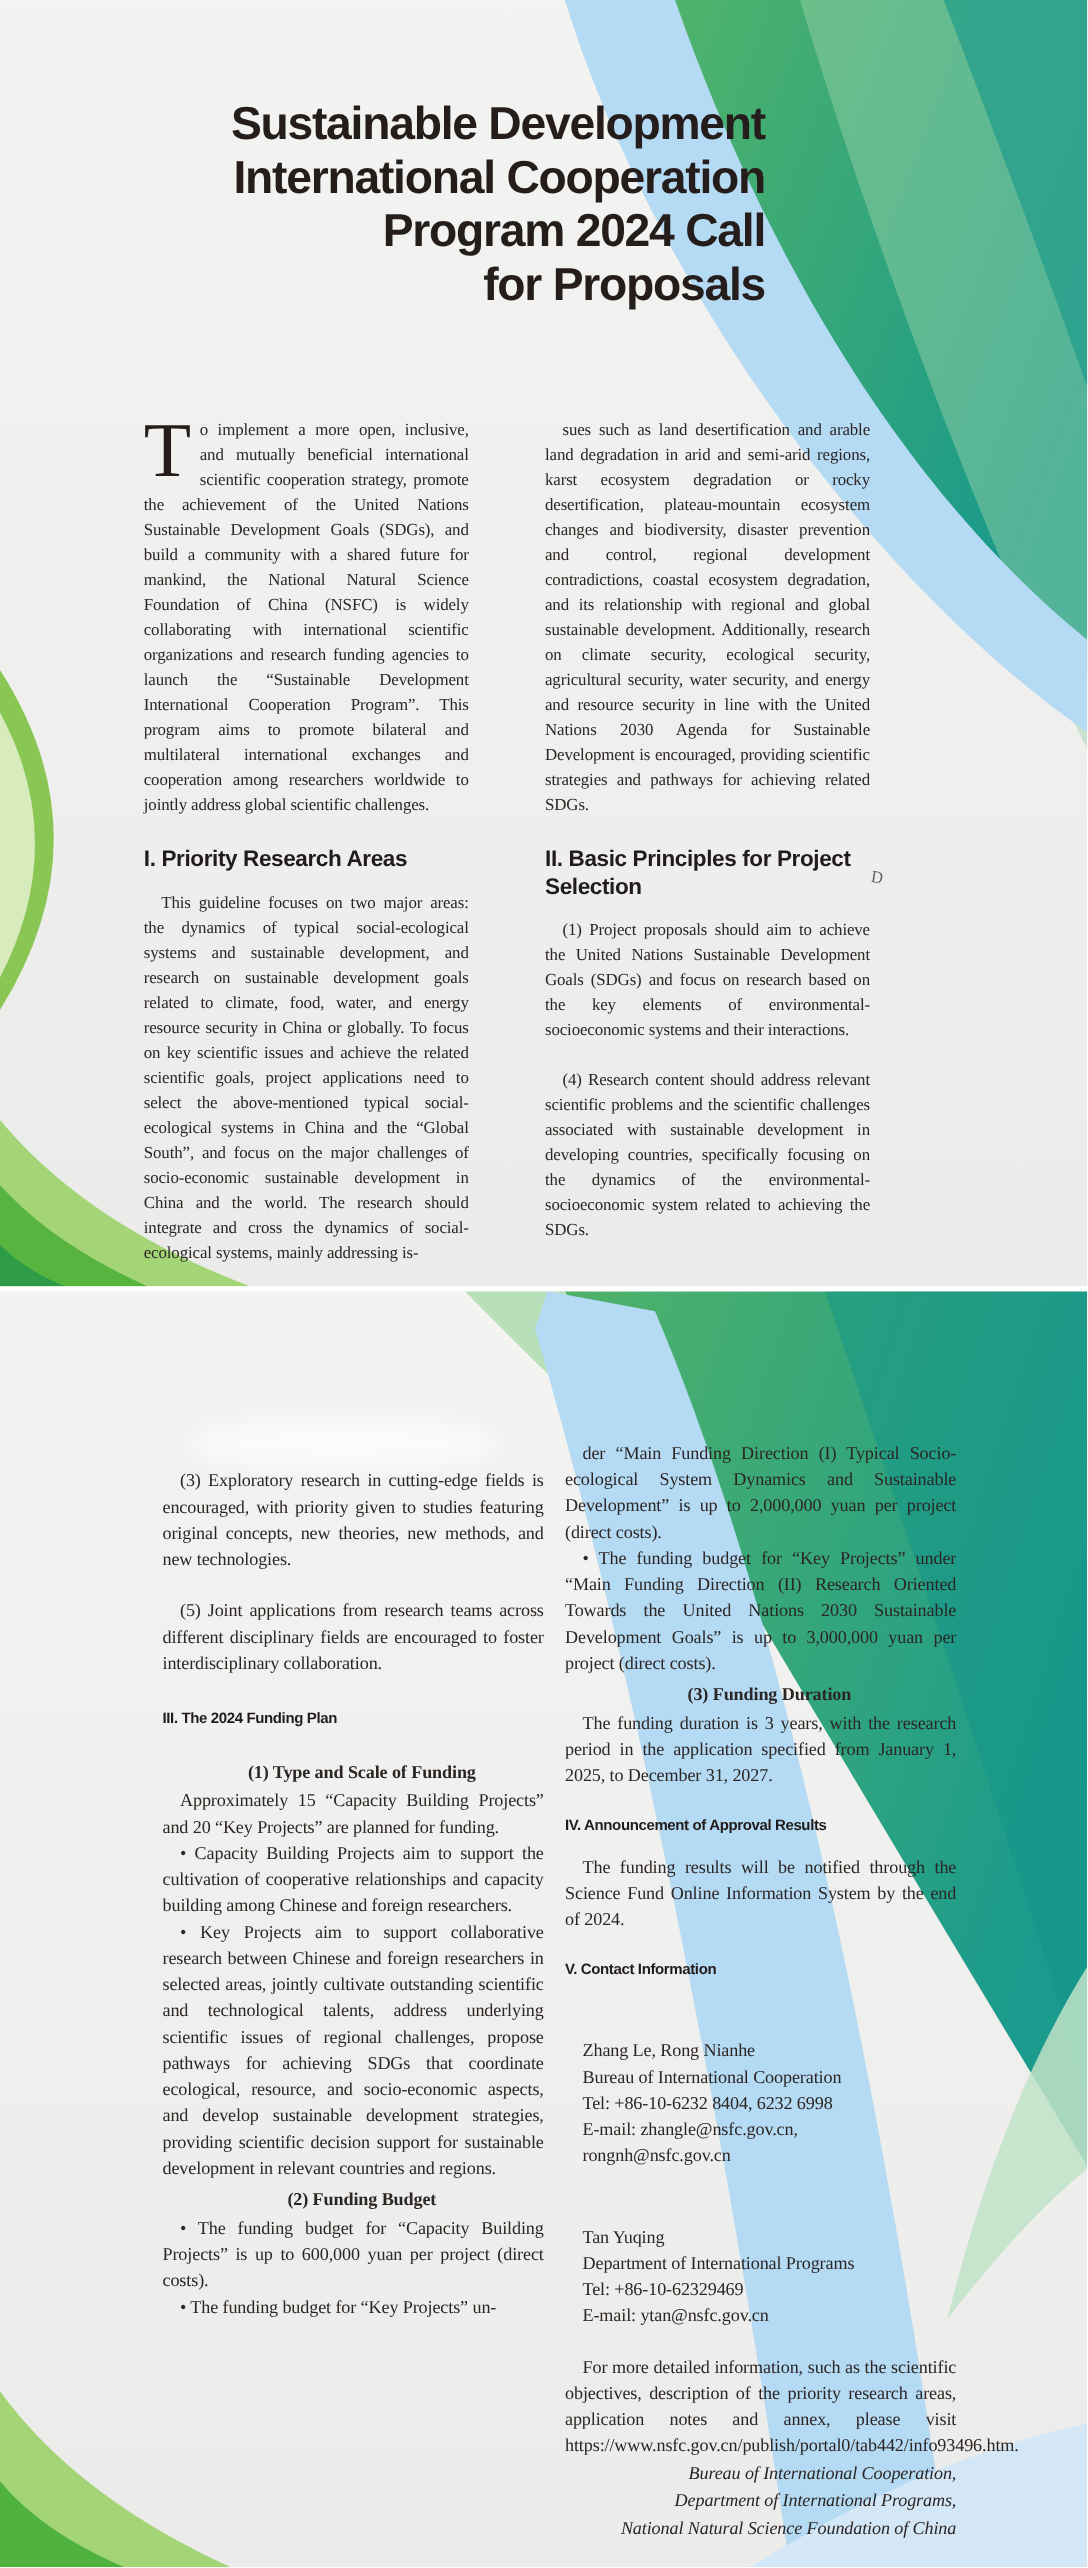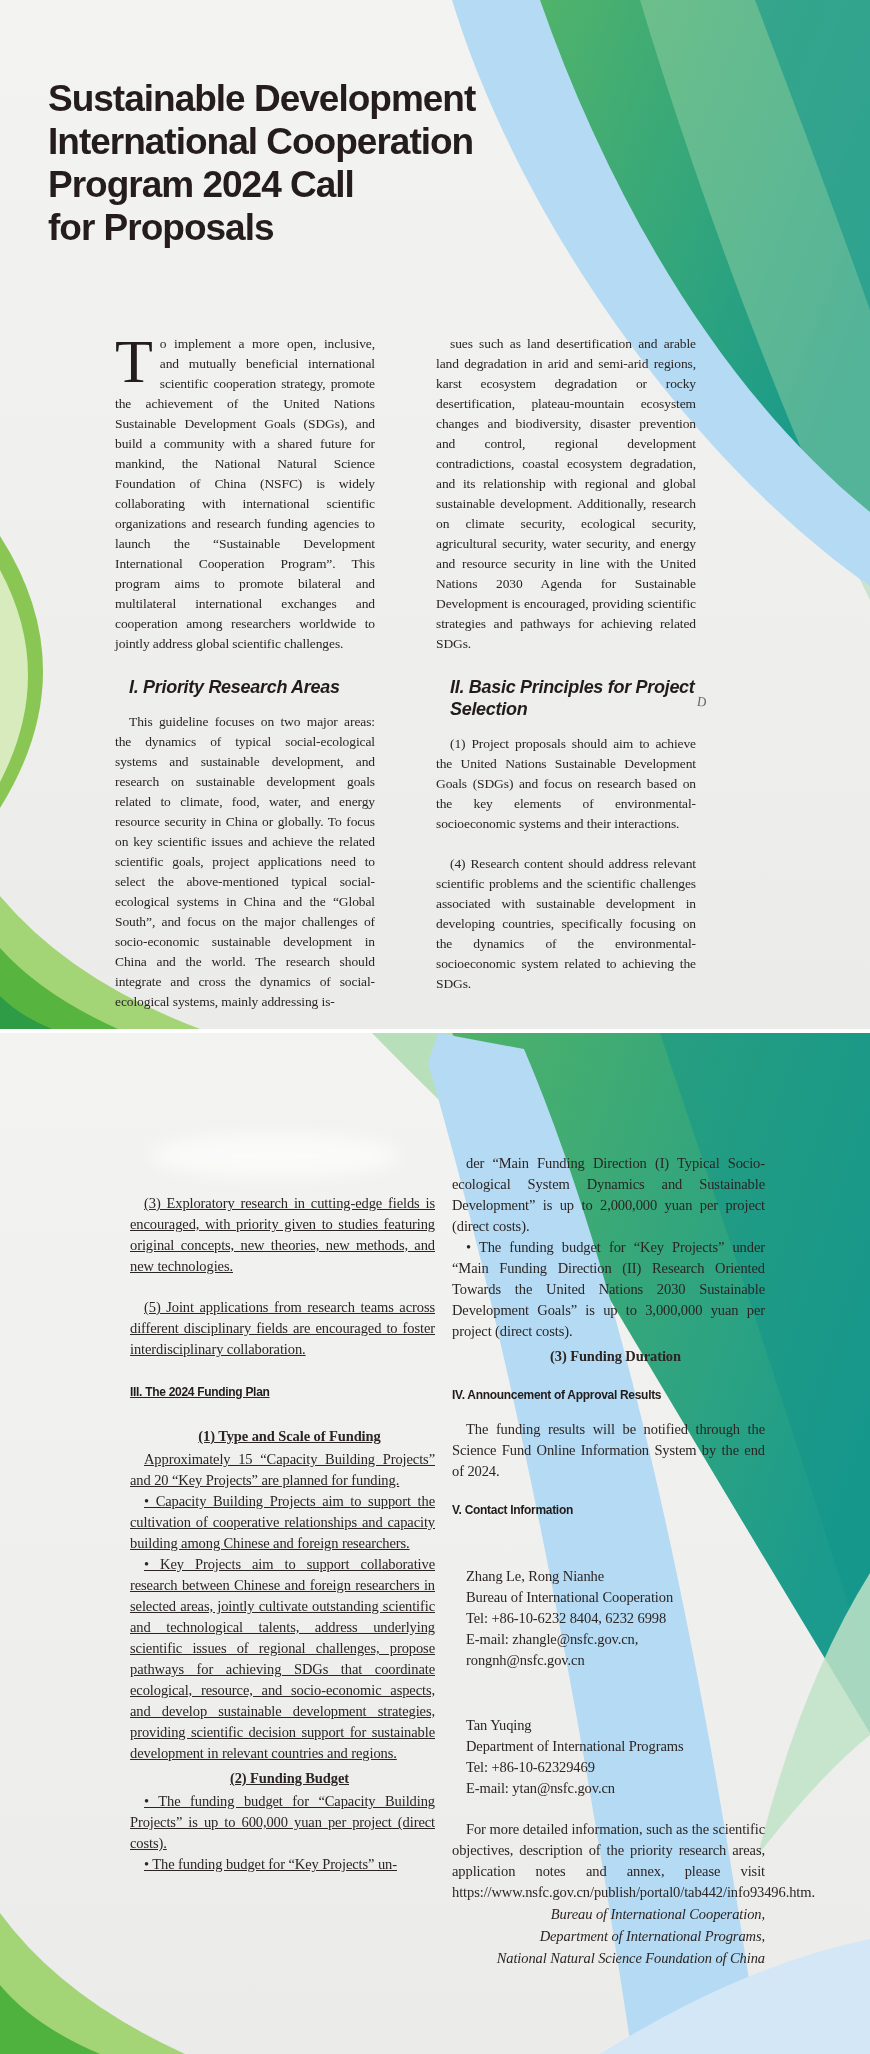--- a/index.html
+++ b/index.html
@@ -4,42 +4,42 @@
 <style>
   html,body{margin:0;padding:0;background:#ffffff;}
   .canvas{position:relative;width:870px;height:2054px;background:#ffffff;overflow:hidden;
           font-family:"Liberation Serif",serif;color:#2b2524;}
   .page{position:absolute;left:0;width:870px;overflow:hidden;
         background:linear-gradient(180deg,#f3f3f1 0%,#efefed 55%,#ebebe9 100%);}
   .page1{top:0;height:1029px;}
   .page2{top:1033px;height:1021px;}
   .deco{position:absolute;left:0;top:0;pointer-events:none;}
 
-  .title{position:absolute;left:48px;top:52px;width:580px;text-align:left;
+  .title{position:absolute;left:32px;top:52px;width:580px;text-align:right;
          font-family:"Liberation Sans",sans-serif;font-weight:700;color:#241d1b;
          font-size:37px;line-height:43px;letter-spacing:-1px;}
   .title span{display:block;}
 
   .col{position:absolute;text-align:justify;}
   .p1col{width:260px;font-size:13.5px;line-height:20px;letter-spacing:-0.1px;}
   .p1left{left:115px;top:334px;}
   .p1right{left:436px;top:334px;}
   .p2col{font-size:14.5px;line-height:21px;letter-spacing:-0.1px;}
-  .p2left{left:130px;top:160px;width:305px;text-decoration:underline;}
+  .p2left{left:130px;top:142px;width:305px;}
   .p2right{left:452px;top:120px;width:313px;}
 
   p{margin:0 0 20px 0;text-indent:14px;}
   p.tight{margin-bottom:0;}
   p.nogap{margin-bottom:0;}
   p.intro{text-indent:0;}
   .dropcap{float:left;font-size:62px;line-height:50px;padding:2px 7px 0 0;color:#241d1b;}
 
   h2{font-family:"Liberation Sans",sans-serif;font-weight:700;color:#211c1b;
      letter-spacing:-0.3px;text-align:left;text-indent:0;}
-  .p1col h2{font-size:18px;line-height:22px;margin:22px 0 14px 14px;font-style:italic;}
+  .p1col h2{font-size:18px;line-height:22px;margin:22px 0 14px 0;}
   .p2col h2{font-size:12px;line-height:24px;margin:16px 0 12px 0;}
   h3{font-size:inherit;font-weight:700;margin:4px 0 2px 0;text-indent:14px;text-align:center;
      font-family:"Liberation Serif",serif;}
   h3.first{margin-top:22px;}
 
   .contact-line{padding-left:14px;}
   .contact-block{margin-bottom:20px;margin-top:44px;}
   .signature{text-align:right;font-style:italic;text-indent:0;}
   .signature div{line-height:22px;}
 
@@ -125,20 +125,21 @@
       <p class="nogap">• Key Projects aim to support collaborative research between Chinese and foreign researchers in selected areas, jointly cultivate outstanding scientific and technological talents, address underlying scientific issues of regional challenges, propose pathways for achieving SDGs that coordinate ecological, resource, and socio-economic aspects, and develop sustainable development strategies, providing scientific decision support for sustainable development in relevant countries and regions.</p>
       <h3>(2) Funding Budget</h3>
       <p class="nogap">• The funding budget for “Capacity Building Projects” is up to 600,000 yuan per project (direct costs).</p>
       <p class="nogap">• The funding budget for “Key Projects” un-</p>
     </div>
 
     <div class="col p2col p2right">
       <p class="nogap">der “Main Funding Direction (I) Typical Socio-ecological System Dynamics and Sustainable Development” is up to 2,000,000 yuan per project (direct costs).</p>
       <p class="nogap">• The funding budget for “Key Projects” under “Main Funding Direction (II) Research Oriented Towards the United Nations 2030 Sustainable Development Goals” is up to 3,000,000 yuan per project (direct costs).</p>
       <h3>(3) Funding Duration</h3>
+      <p class="nogap">The funding duration is 3 years, with the research period in the application specified from January 1, 2025, to December 31, 2027.</p>
       <h2>IV. Announcement of Approval Results</h2>
       <p class="nogap">The funding results will be notified through the Science Fund Online Information System by the end of 2024.</p>
       <h2>V. Contact Information</h2>
 
       <div class="contact-block">
         <div class="contact-line">Zhang Le, Rong Nianhe</div>
         <div class="contact-line">Bureau of International Cooperation</div>
         <div class="contact-line">Tel: +86-10-6232 8404, 6232 6998</div>
         <div class="contact-line">E-mail: zhangle@nsfc.gov.cn,</div>
         <div class="contact-line">rongnh@nsfc.gov.cn</div>

